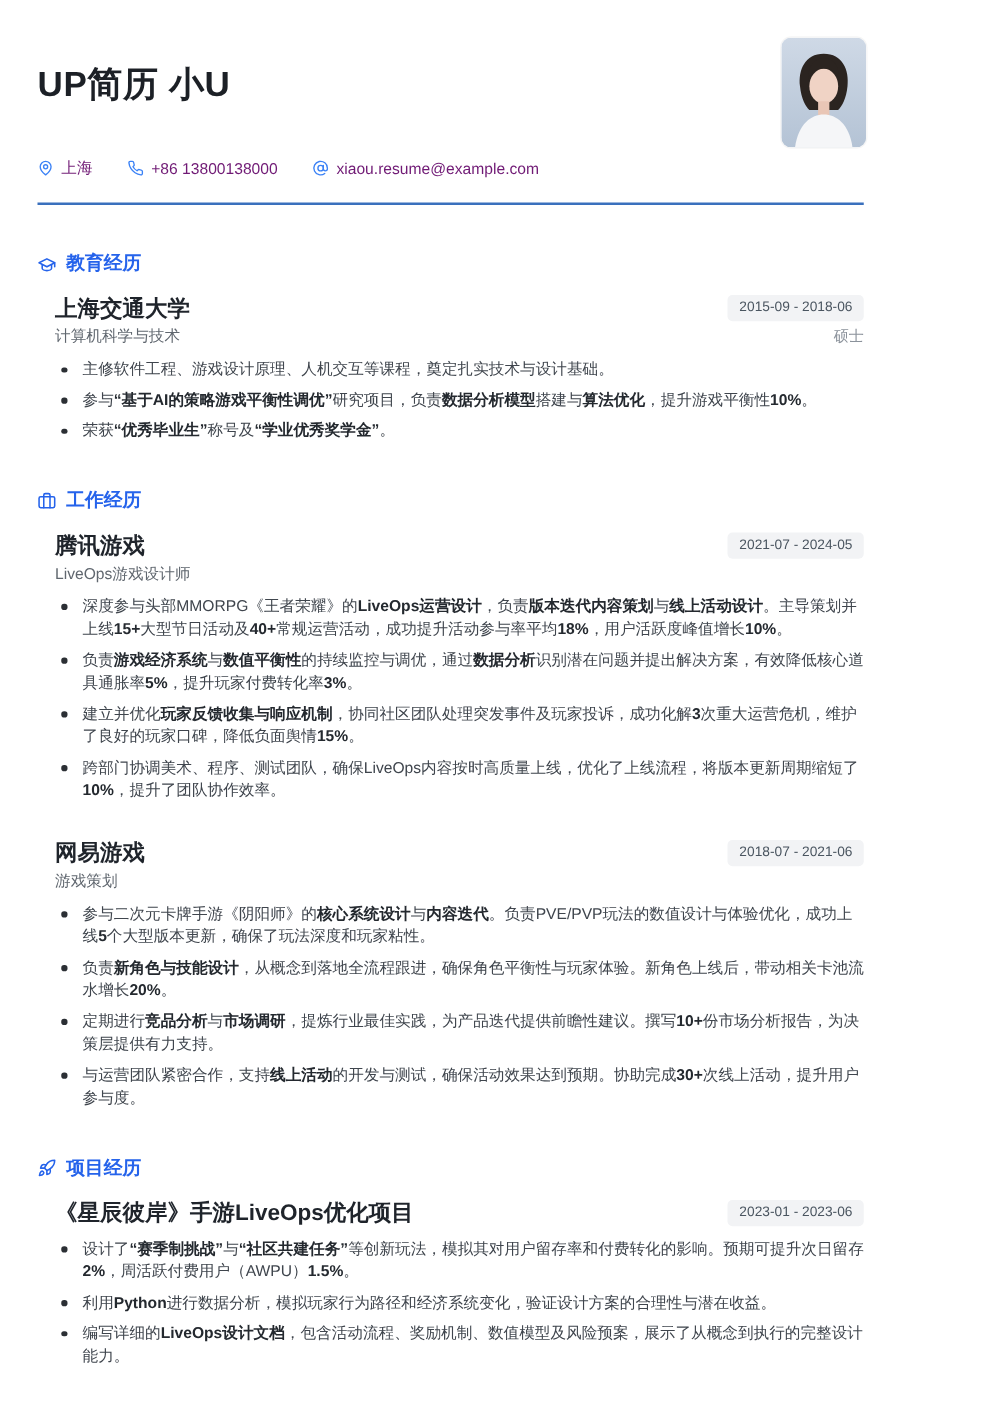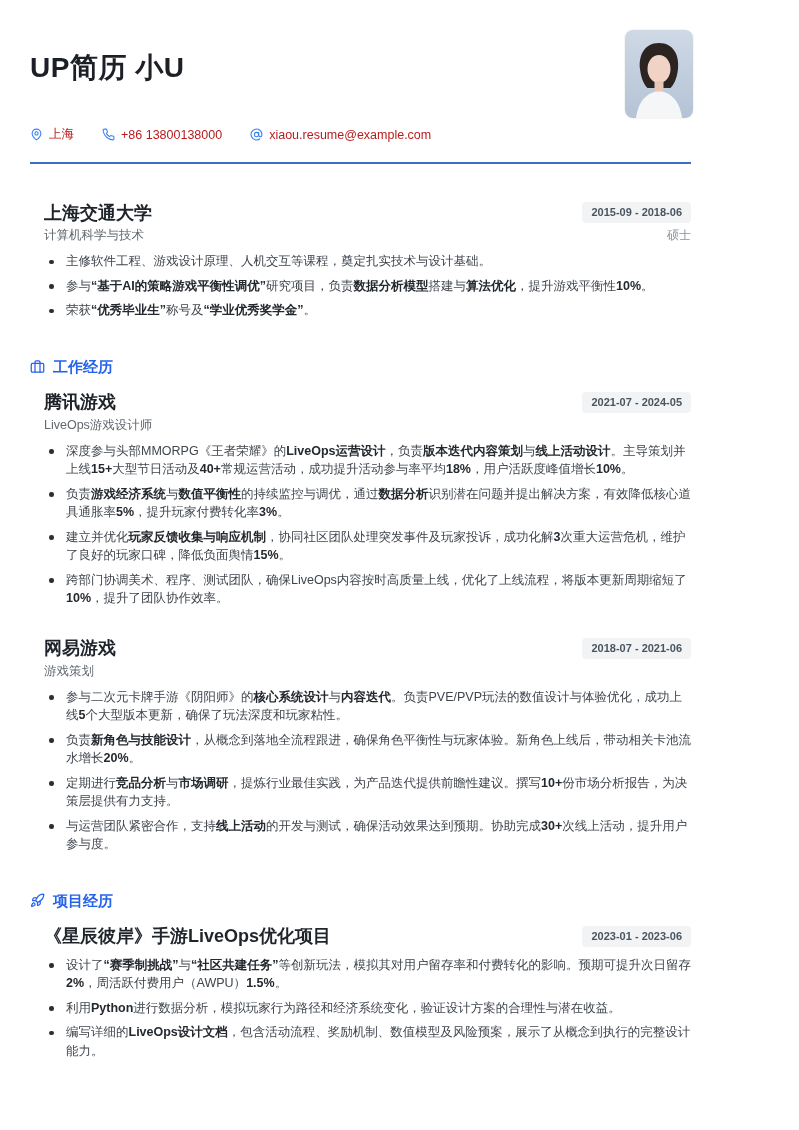--- a/index.html
+++ b/index.html
@@ -18,37 +18,37 @@
     width:799px;height:1130px;background:#ffffff;overflow:hidden;
     font-family:"Liberation Sans","DejaVu Sans",sans-serif;
     color:var(--text);
   }
   .page{width:721px;height:1130px;padding:0 30px;position:relative;overflow:hidden;}
 
   
   .name{margin:50px 0 0;font-size:28px;line-height:36px;font-weight:700;color:#1c2026;letter-spacing:.5px;}
   .photo{position:absolute;top:30px;right:28px;width:68px;height:88px;border-radius:8px;overflow:hidden;box-shadow:0 0 0 1px rgba(0,0,0,.04);}
   .photo svg{display:block;width:100%;height:100%;}
-  .contact{display:flex;align-items:center;gap:28px;margin-top:40px;font-size:12.5px;color:#b91c1c;}
+  .contact{display:flex;align-items:center;gap:28px;margin-top:40px;font-size:12.5px;color:#701a75;}
   .contact-item{display:flex;align-items:center;gap:6px;}
   .contact-item svg{width:13px;height:13px;flex:0 0 auto;}
   .divider{border:none;border-top:2px solid var(--divider);margin:19px 0 0;}
 
   
   .section{margin-top:38px;}
   .section-title{display:flex;align-items:center;gap:8px;margin:0;font-size:15px;line-height:18px;font-weight:700;color:var(--accent);}
   .section-title svg{width:15px;height:15px;flex:0 0 auto;}
 
   
   .entries{margin-top:4px;}
   .entry{margin:16px 0 0 14px;}
   .entry + .entry{margin-top:30px;}
   .entry-head{display:flex;justify-content:space-between;align-items:center;}
   .entry-name{margin:0;font-size:18px;line-height:18px;font-weight:700;color:var(--heading);}
-  .badge{background:var(--badge-bg);color:var(--badge-text);font-size:11px;line-height:13px;padding:4px 9px;border-radius:4px;white-space:nowrap;font-weight:bold;}
+  .badge{background:var(--badge-bg);color:var(--badge-text);font-size:11px;line-height:13px;padding:4px 9px;border-radius:4px;white-space:nowrap;}
   .entry-sub{display:flex;justify-content:space-between;align-items:center;margin-top:4px;font-size:12.5px;line-height:16px;}
   .subtitle{color:var(--muted);}
   .side-note{color:var(--faint);font-size:12px;}
   ul.bullets{list-style:none;margin:9px 0 0;padding:0;}
   ul.bullets li{
     position:relative;padding-left:22px;margin-bottom:6px;
     font-size:12.5px;line-height:18.5px;color:var(--text);
   }
   ul.bullets li::before{
     content:"";position:absolute;left:5px;top:7.5px;width:4.5px;height:4.5px;border-radius:50%;background:#2b2f34;
@@ -98,20 +98,28 @@
           <circle cx="12" cy="12" r="4"></circle>
           <path d="M16 8v5a3 3 0 0 0 6 0v-1a10 10 0 1 0-3.92 7.94"></path>
         </svg>
       <span>xiaou.resume@example.com</span>
     </span>
   </div>
 
   <hr class="divider">
 
   <section class="section">
+    <h2 class="section-title">
+      <svg viewBox="0 0 24 24" fill="none" stroke="#2563eb" stroke-width="2" stroke-linecap="round" stroke-linejoin="round">
+          <path d="M22 10 12 5 2 10l10 5 10-5z"></path>
+          <path d="M6 12.5V17c0 1.5 2.7 3 6 3s6-1.5 6-3v-4.5"></path>
+          <path d="M22 10v5"></path>
+        </svg>
+      <span>教育经历</span>
+    </h2>
     <div class="entries">
         <article class="entry">
           <div class="entry-head">
             <h3 class="entry-name">上海交通大学</h3>
             <span class="badge">2015-09 - 2018-06</span>
           </div>
           <div class="entry-sub">
             <span class="subtitle">计算机科学与技术</span>
             <span class="side-note">硕士</span>
           </div>

